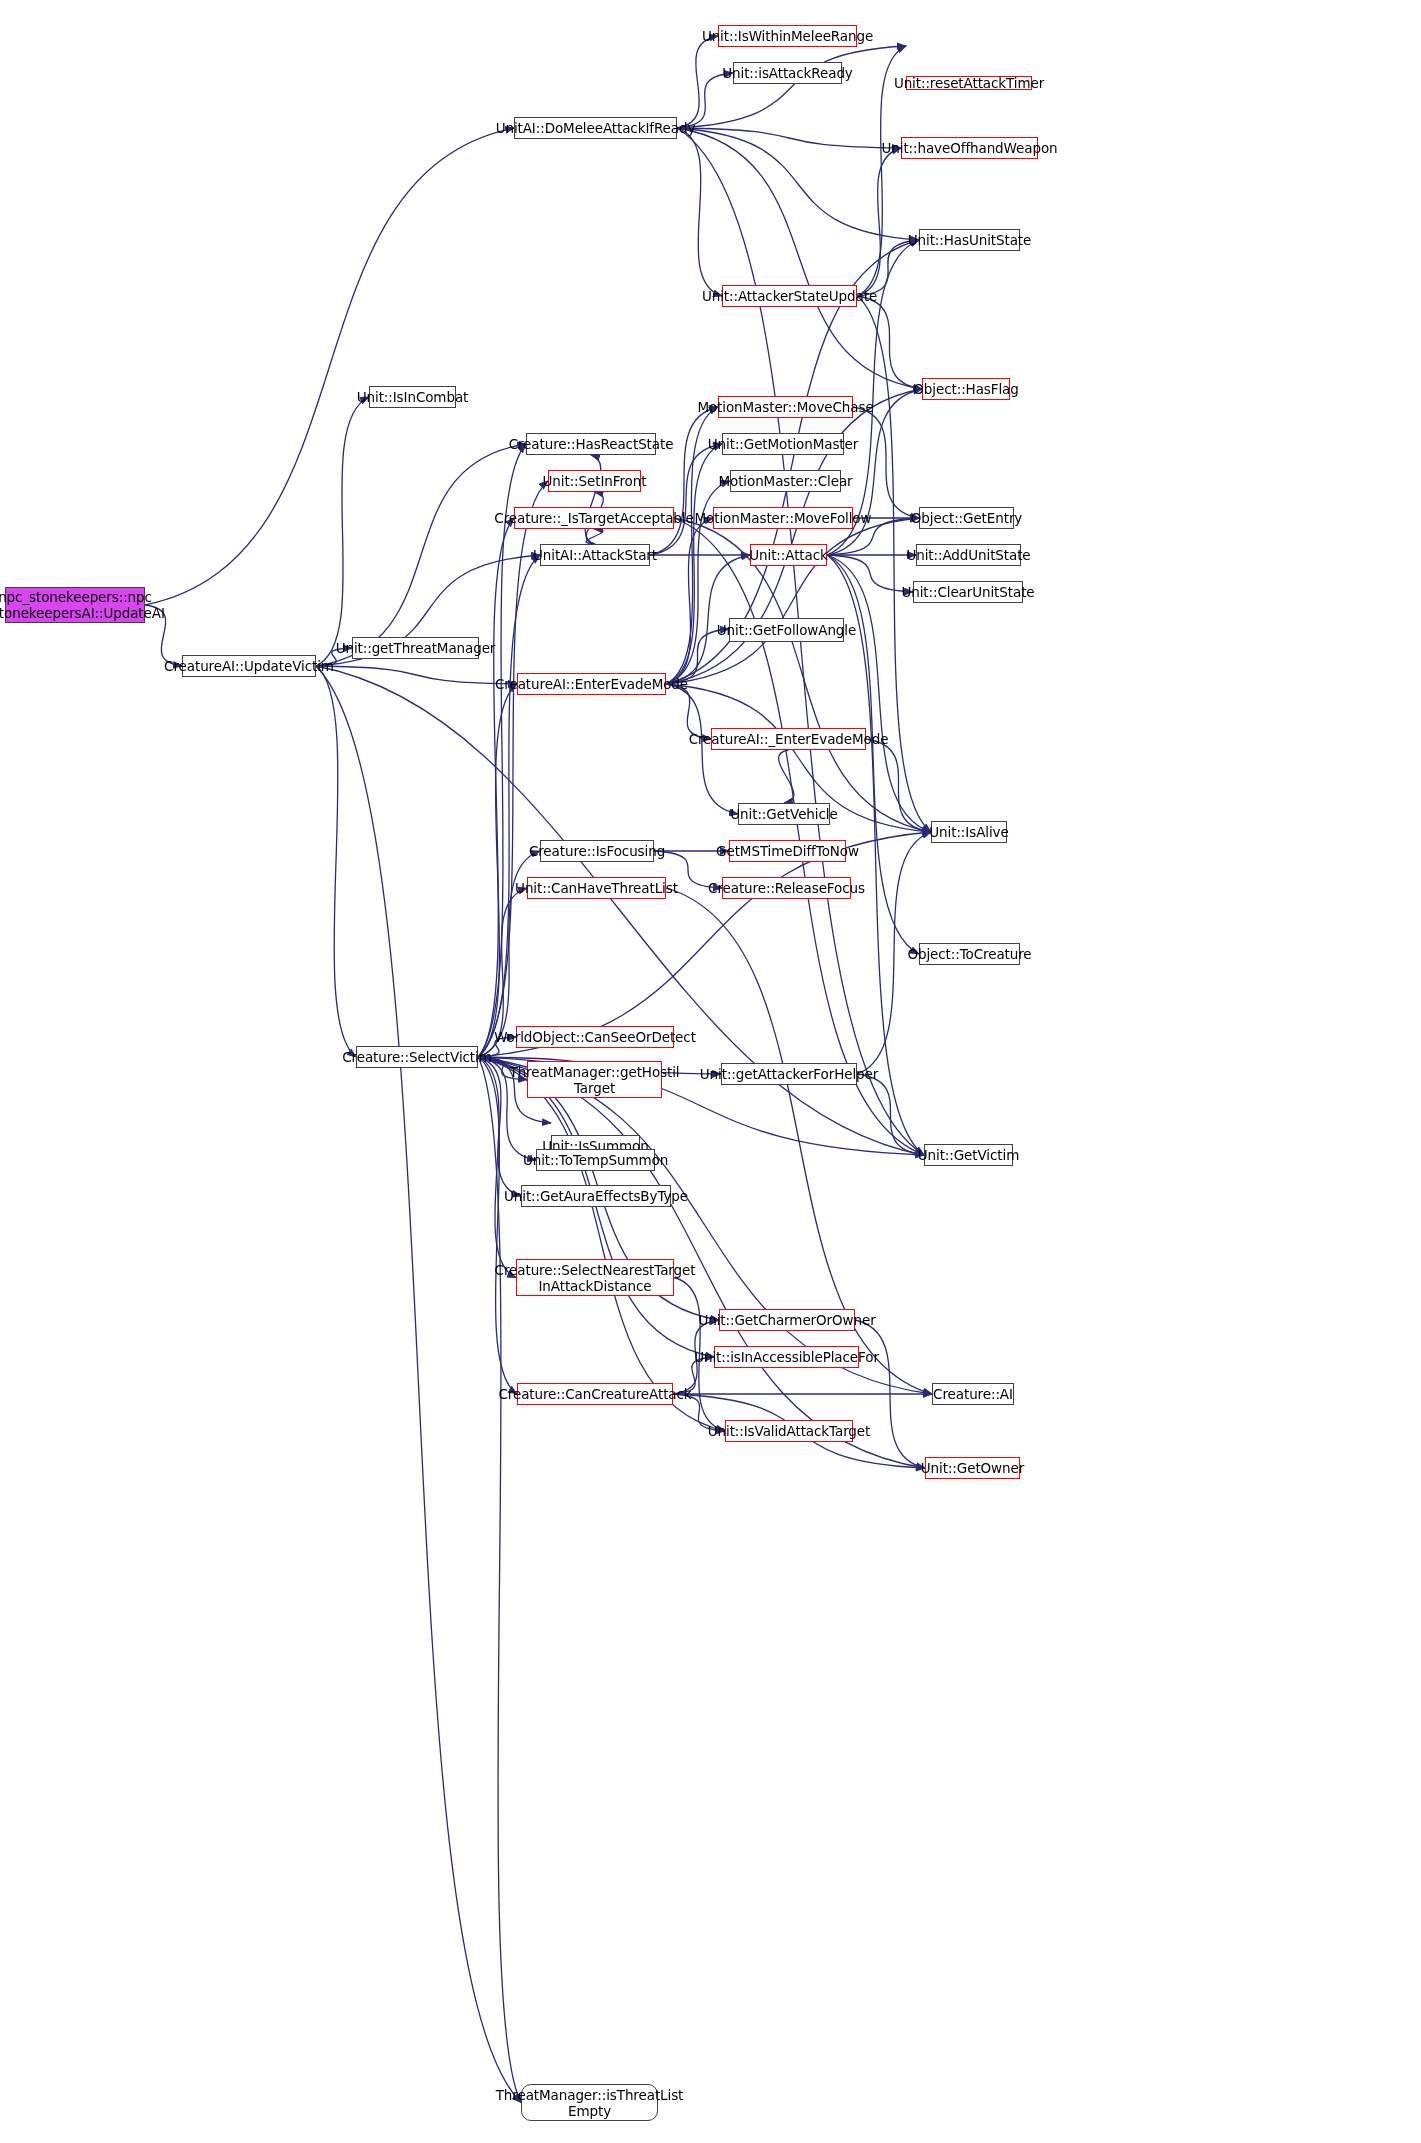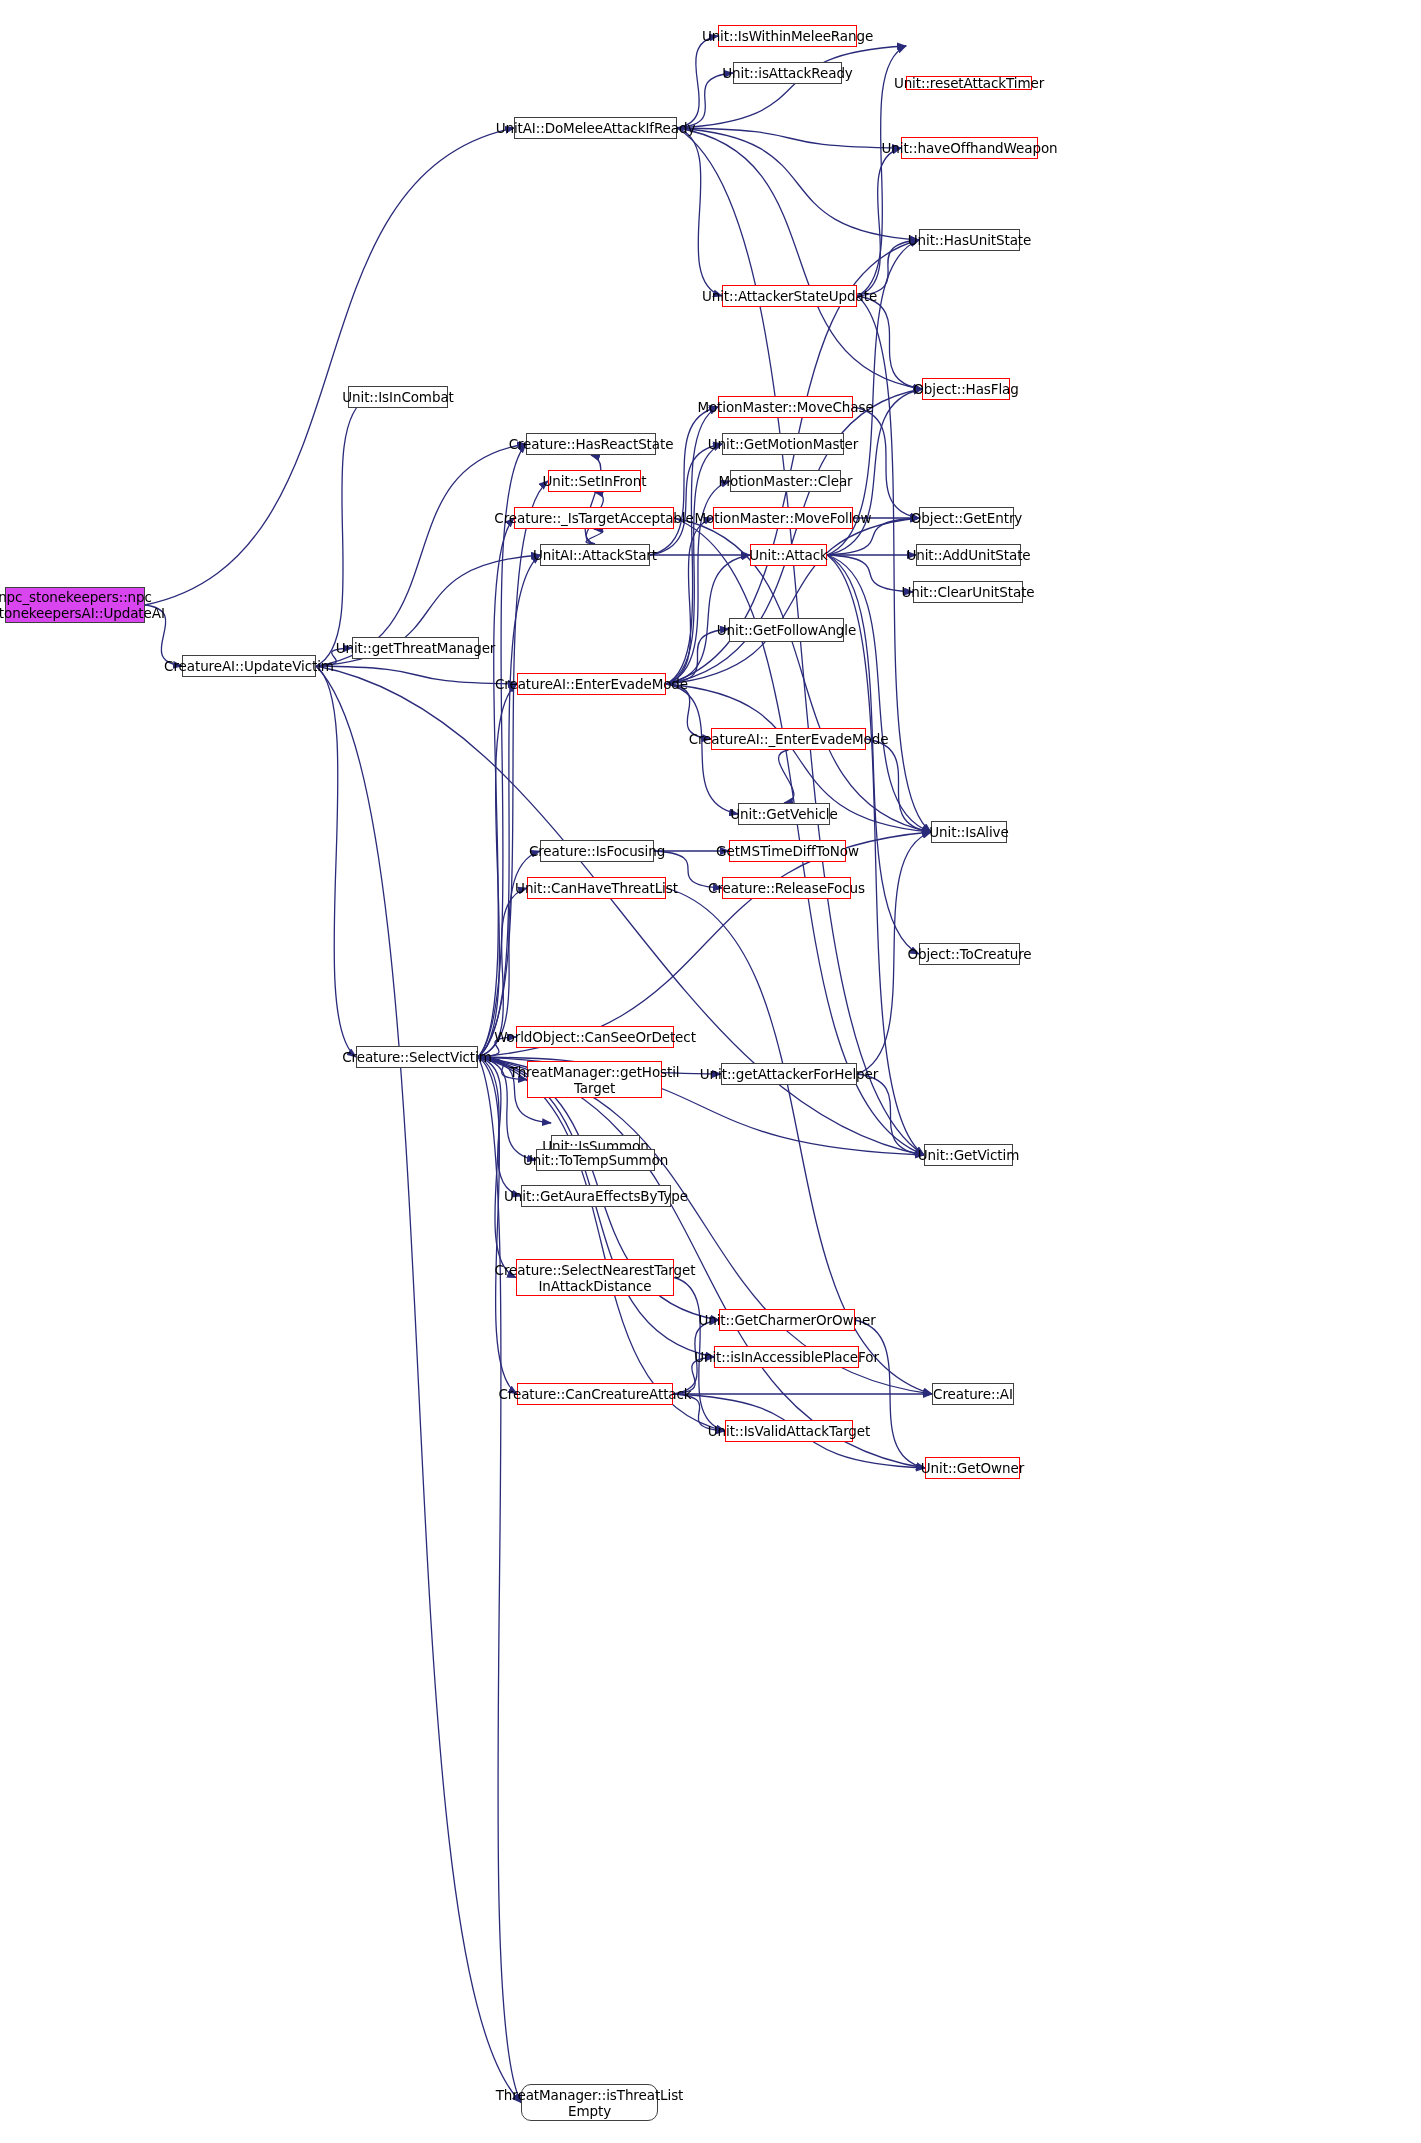--- a/index.html
+++ b/index.html
@@ -156,21 +156,21 @@
       <div class="node root" style="left: 5px; top: 587px; width: 140px; height: 36px;">npc_stonekeepers::npc
 _stonekeepersAI::UpdateAI</div>
       <div class="node" style="left: 514px; top: 117px; width: 163px; height: 22px;">UnitAI::DoMeleeAttackIfReady</div>
       <div class="node red" style="left: 718px; top: 25px; width: 139px; height: 22px;">Unit::IsWithinMeleeRange</div>
       <div class="node" style="left: 733px; top: 62px; width: 109px; height: 22px;">Unit::isAttackReady</div>
       <div class="node red" style="left: 906px; top: 35px; width: 126px; height: 14px; margin-top: 41px;">Unit::resetAttackTimer</div>
       <div class="node red" style="left: 901px; top: 137px; width: 137px; height: 22px;">Unit::haveOffhandWeapon</div>
       <div class="node" style="left: 919px; top: 229px; width: 101px; height: 22px;">Unit::HasUnitState</div>
       <div class="node red" style="left: 722px; top: 285px; width: 135px; height: 22px;">Unit::AttackerStateUpdate</div>
       <div class="node red" style="left: 922px; top: 378px; width: 88px; height: 22px;">Object::HasFlag</div>
-      <div class="node" style="left: 348px; top: 386px; width: 100px; height: 22px;">Unit::IsInCombat</div>
+      <div class="node" style="left: 369px; top: 386px; width: 87px; height: 22px;">Unit::IsInCombat</div>
       <div class="node red" style="left: 718px; top: 396px; width: 135px; height: 22px;">MotionMaster::MoveChase</div>
       <div class="node" style="left: 526px; top: 433px; width: 130px; height: 22px;">Creature::HasReactState</div>
       <div class="node" style="left: 722px; top: 433px; width: 122px; height: 22px;">Unit::GetMotionMaster</div>
       <div class="node red" style="left: 548px; top: 470px; width: 93px; height: 22px;">Unit::SetInFront</div>
       <div class="node" style="left: 730px; top: 470px; width: 111px; height: 22px;">MotionMaster::Clear</div>
       <div class="node red" style="left: 514px; top: 507px; width: 160px; height: 22px;">Creature::_IsTargetAcceptable</div>
       <div class="node red" style="left: 713px; top: 507px; width: 140px; height: 22px;">MotionMaster::MoveFollow</div>
       <div class="node" style="left: 919px; top: 507px; width: 95px; height: 22px;">Object::GetEntry</div>
       <div class="node" style="left: 540px; top: 544px; width: 110px; height: 22px;">UnitAI::AttackStart</div>
       <div class="node red" style="left: 750px; top: 544px; width: 77px; height: 22px;">Unit::Attack</div>

